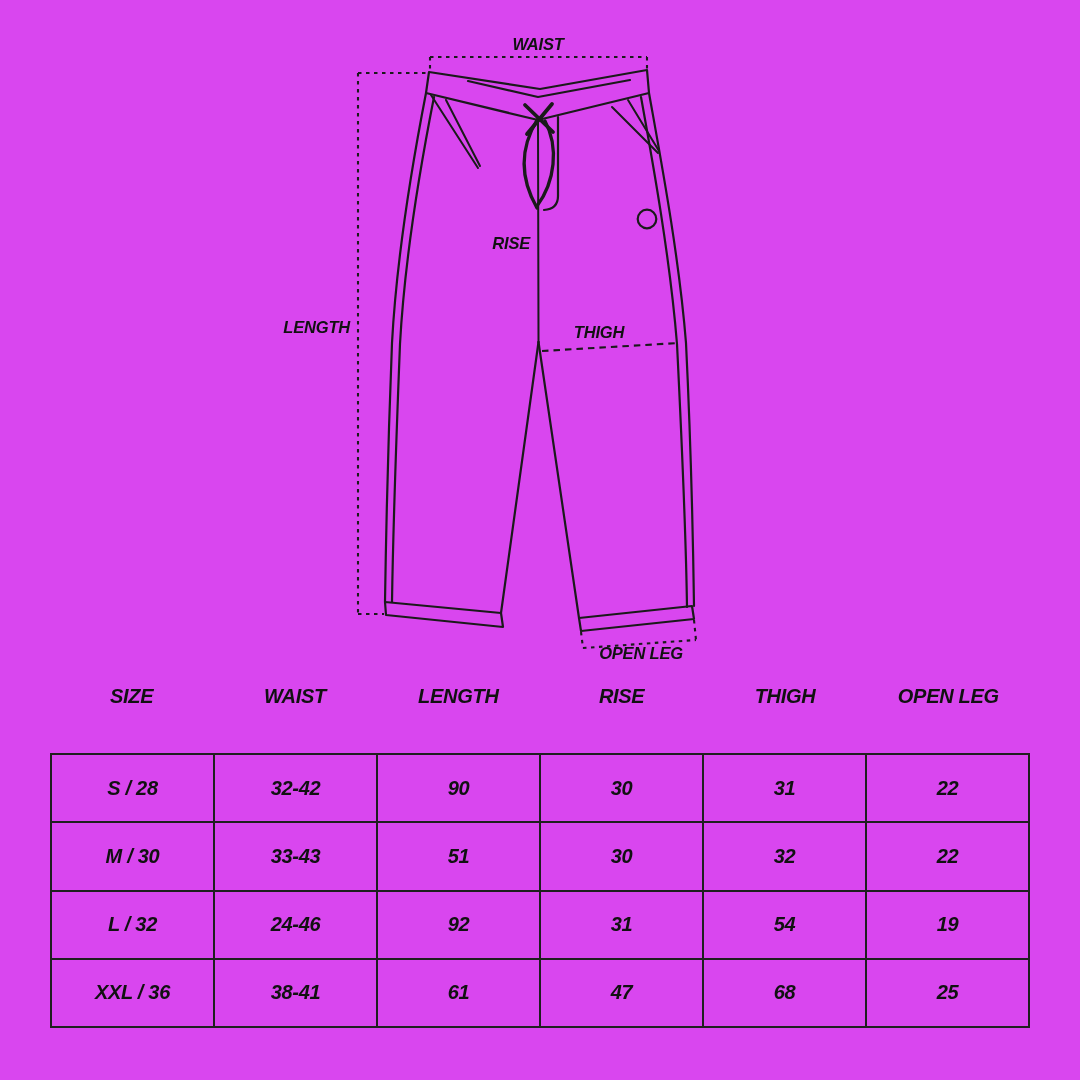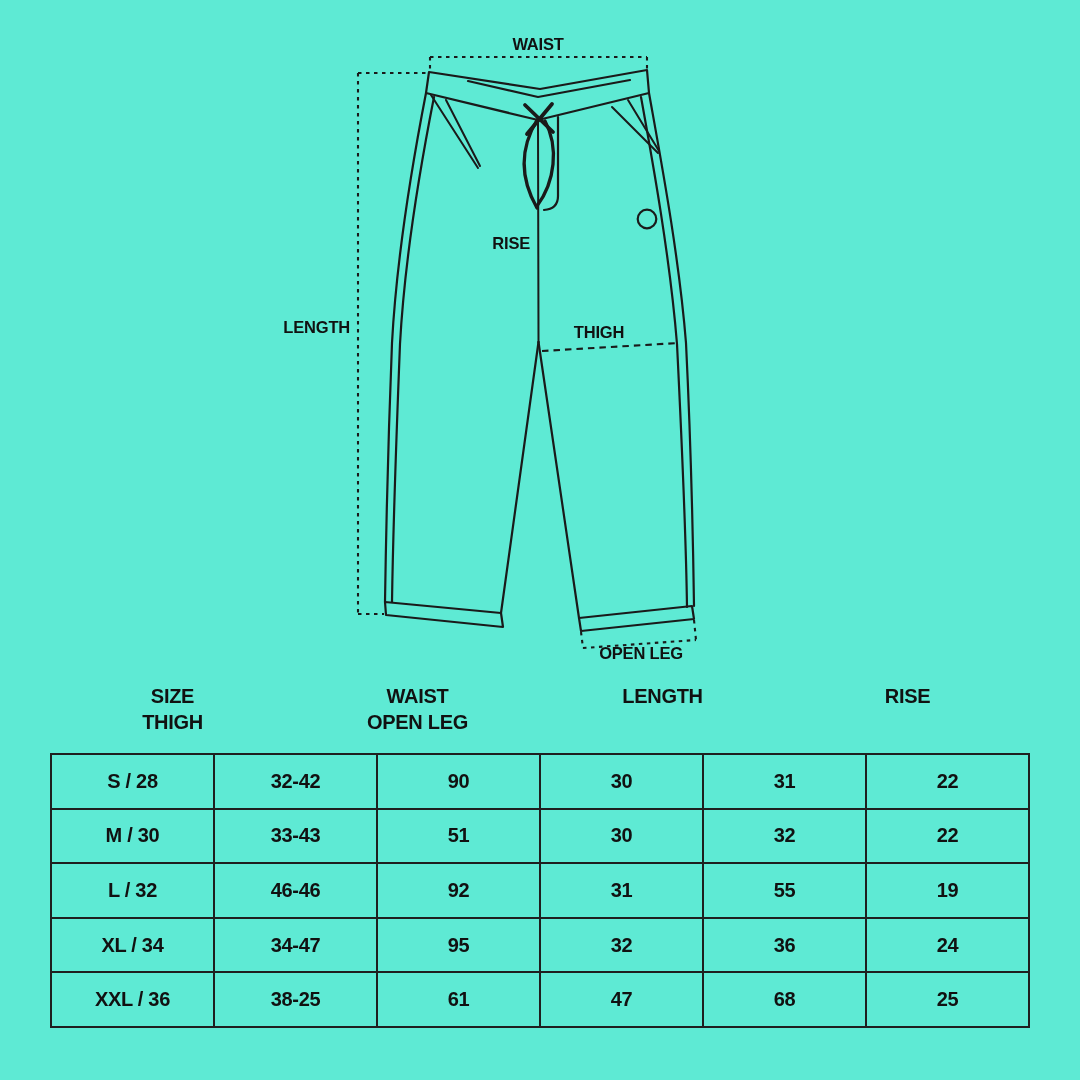--- a/index.html
+++ b/index.html
@@ -1,27 +1,27 @@
 <!DOCTYPE html>
 <html><head>
 <meta charset="utf-8">
 <style>
   html,body{margin:0;padding:0;background:#ffffff;}
   .page{
-    position:relative;width:1080px;height:1080px;background:#5eead4;overflow:hidden;
-    font-family:"Liberation Sans", sans-serif;color:#111111;
+    position:relative;width:1080px;height:1080px;background:#d946ef;overflow:hidden;
+    font-family:"Liberation Sans", sans-serif;color:#111111;font-style:italic;
   }
   .diagram-svg{position:absolute;left:0;top:0;}
   .svg-label{
     font-family:"Liberation Sans", sans-serif;
     font-weight:bold;font-size:16.5px;letter-spacing:-0.2px;fill:#111111;
   }
   .chart-headers{
     position:absolute;left:50px;top:683px;width:980px;
-    display:grid;grid-template-columns:repeat(4,1fr);
+    display:grid;grid-template-columns:repeat(6,1fr);
   }
   .chart-headers .hdr{
     text-align:center;font-weight:bold;font-size:20px;letter-spacing:-0.3px;
     line-height:26px;height:26px;color:#111111;
   }
   .size-table{
     position:absolute;left:50px;top:753px;width:980px;height:275px;
     border-collapse:collapse;table-layout:fixed;
   }
   .size-table td{
@@ -114,37 +114,29 @@
       <tr>
         <td>M / 30</td>
         <td>33-43</td>
         <td>51</td>
         <td>30</td>
         <td>32</td>
         <td>22</td>
       </tr>
       <tr>
         <td>L / 32</td>
-        <td>46-46</td>
+        <td>24-46</td>
         <td>92</td>
         <td>31</td>
-        <td>55</td>
+        <td>54</td>
         <td>19</td>
       </tr>
       <tr>
-        <td>XL / 34</td>
-        <td>34-47</td>
-        <td>95</td>
-        <td>32</td>
-        <td>36</td>
-        <td>24</td>
-      </tr>
-      <tr>
         <td>XXL / 36</td>
-        <td>38-25</td>
+        <td>38-41</td>
         <td>61</td>
         <td>47</td>
         <td>68</td>
         <td>25</td>
       </tr>
     </tbody>
   </table>
 
 </div>
 

